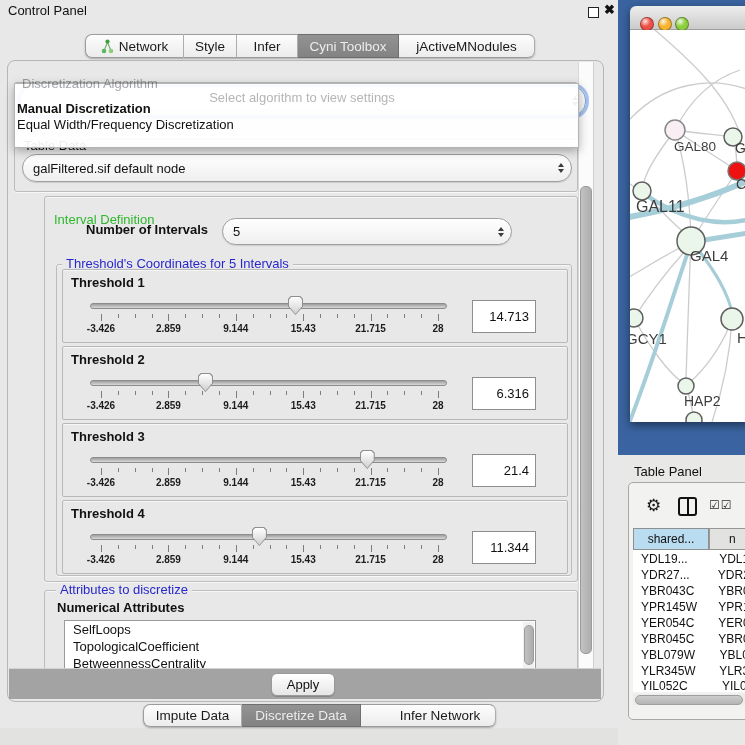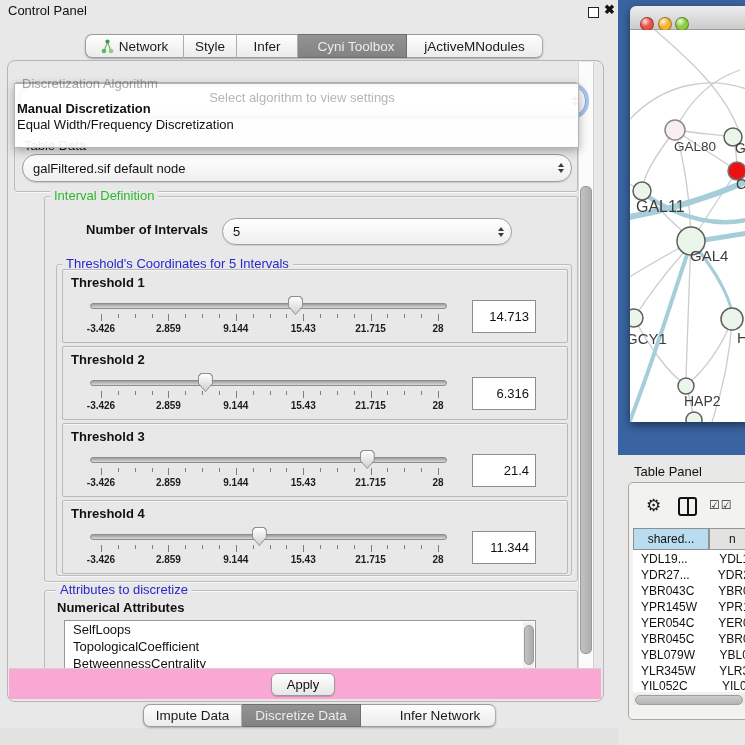--- a/index.html
+++ b/index.html
@@ -3,21 +3,21 @@
 <meta charset="utf-8">
 <style>
   html,body{margin:0;padding:0;background:#555;}
   #app{position:relative;width:745px;height:745px;background:#e8e8e8;overflow:hidden;
        font-family:"Liberation Sans",sans-serif;color:#111;}
   .abs{position:absolute;}
   
   .grp{position:absolute;border:1px solid #bcbcbc;border-radius:3px;
        box-shadow:inset 0 1px 0 rgba(255,255,255,.65),0 1px 0 rgba(255,255,255,.7);}
   .chip{position:absolute;background:#e8e8e8;padding:0 4px;font-size:13px;line-height:14px;white-space:nowrap;}
-  .chip.green{color:var(--group-title-green);}
+  .chip.green{color:var(--group-title-green);margin-top:24px;}
   .chip.blue{color:var(--group-title-blue);}
   
   .combo{position:absolute;display:flex;align-items:center;font-size:13px;
          background:linear-gradient(#ffffff,#efefef);border:1px solid #9f9f9f;border-radius:14px;
          box-shadow:0 1px 1px rgba(0,0,0,.12);text-align:center;}
   .combo .txt{padding-left:10px;white-space:nowrap;overflow:hidden;}
   .stepper{margin-left:auto;margin-right:7px;display:flex;flex-direction:column;gap:2px;align-items:center;}
   .tri-up{width:0;height:0;border-left:3.5px solid transparent;border-right:3.5px solid transparent;border-bottom:4.5px solid #3c3c3c;}
   .tri-dn{width:0;height:0;border-left:3.5px solid transparent;border-right:3.5px solid transparent;border-top:4.5px solid #3c3c3c;}
   .focusring{box-shadow:0 0 0 3px rgba(111,159,232,.6),0 1px 1px rgba(0,0,0,.15);border-color:#7aa3dc;}
@@ -87,21 +87,21 @@
         <circle cx="10" cy="12" r="2.3" fill="#8ccf7a"></circle>
       </svg>
       <span>Network</span>
     </div>
     <div class="seg-item" style="width:52px;">
         <span>Style</span>
       </div>
     <div class="seg-item" style="width:60px;">
         <span>Infer</span>
       </div>
-    <div class="seg-item sel" style="width:100px;padding-left:8px;">
+    <div class="seg-item sel" style="width:100px;">
         <span>Cyni Toolbox</span>
       </div>
     <div class="seg-item" style="width:135px;">
         <span>jActiveMNodules</span>
       </div>
   </div>
 
   <div class="abs" style="left:7px;top:60px;width:595px;height:640px;border:1.5px solid #b6b6b6;border-radius:8px;"></div>
 
   <div class="scroll-v-track" style="left:578px;top:62px;width:14px;height:636px;">
@@ -310,21 +310,21 @@
   <div class="abs" style="left:57px;top:600px;font-size:13px;font-weight:bold;">Numerical Attributes</div>
   <div class="listbox" style="left:64px;top:620px;width:470px;height:48px;">
     <div class="li">SelfLoops</div>
     <div class="li">TopologicalCoefficient</div>
     <div class="li">BetweennessCentrality</div>
     <div class="abs" style="right:1px;top:1px;width:11px;height:46px;background:#f1f1f1;">
       <div class="scroll-thumb" style="left:1px;top:3px;width:8px;height:38px;"></div>
     </div>
   </div>
 
-  <div class="abs" style="left:9px;top:668px;width:592px;height:30px;background:#f9a8d4;border-top:1px solid #d2d2d2;z-index:3;">
+  <div class="abs" style="left:9px;top:668px;width:592px;height:30px;background:#a3a3a3;border-top:1px solid #d2d2d2;z-index:3;">
     <div class="btn" style="left:262px;top:4px;width:62px;height:21px;">Apply</div>
   </div>
 
   <div class="seg" style="left:143px;top:704px;height:23px;z-index:4;">
     <div class="seg-item" style="width:97px;">
         <span>Impute Data</span>
       </div>
     <div class="seg-item sel" style="width:118px;">
         <span>Discretize Data</span>
       </div>

